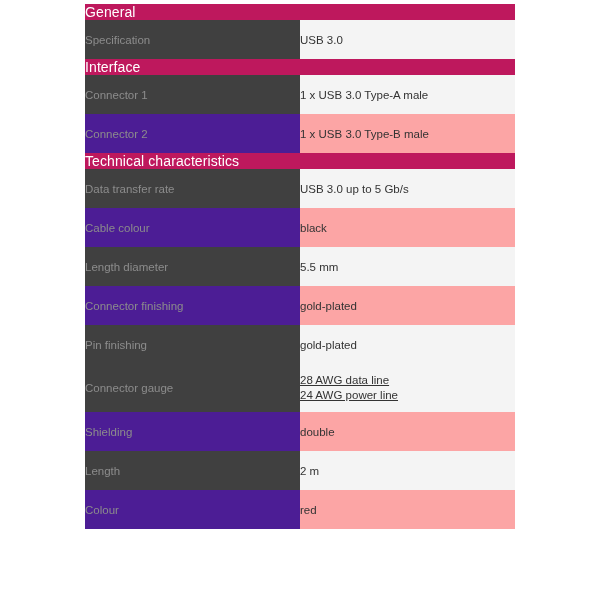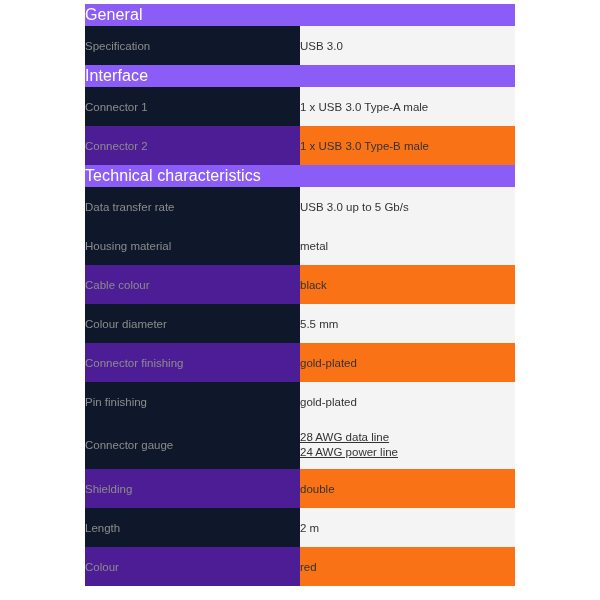--- a/index.html
+++ b/index.html
@@ -16,44 +16,44 @@
     top: 4px;
     width: 430px;
     border-collapse: collapse;
     table-layout: fixed;
   }
   #spec-table td {
     padding: 0;
     vertical-align: middle;
   }
   .section-row td {
-    background: #8b5cf6;
+    background: #be185d;
     color: #ffffff;
-    font-size: 16px;
-    height: 22px;
+    font-size: 14px;
+    height: 16px;
     padding: 0 0 0 10px;
     letter-spacing: 0.1px;
   }
   .data-row .label-cell {
     width: 150px;
     color: #8c8c8c;
     font-size: 11.5px;
     padding: 0 8px 0 10px;
     height: 35px;
   }
   .data-row .value-cell {
     color: #333333;
     font-size: 11.5px;
     padding: 0 8px 0 12px;
     height: 39px;
   }
-  .data-row.shade-a .label-cell { background: #0f172a; }
+  .data-row.shade-a .label-cell { background: #404040; }
   .data-row.shade-a .value-cell { background: #f4f4f4; }
   .data-row.shade-b .label-cell { background: #4c1d95; }
-  .data-row.shade-b .value-cell { background: #f97316; }
+  .data-row.shade-b .value-cell { background: #fca5a5; }
   .data-row.tall .label-cell,
   .data-row.tall .value-cell { height: 48px; }
   .value-cell .line { display: block; line-height: 15px; text-decoration: underline; }
 </style>
 </head>
 <body>
 
 <table id="spec-table">
   <tbody>
       <tr class="section-row">
@@ -74,30 +74,26 @@
         <td class="label-cell">Connector 2</td>
         <td class="value-cell">1 x USB 3.0 Type-B male</td>
       </tr>
       <tr class="section-row">
         <td colspan="2">Technical characteristics</td>
       </tr>
       <tr class="data-row shade-a">
         <td class="label-cell">Data transfer rate</td>
         <td class="value-cell">USB 3.0 up to 5 Gb/s</td>
       </tr>
-      <tr class="data-row shade-a">
-        <td class="label-cell">Housing material</td>
-        <td class="value-cell">metal</td>
-      </tr>
       <tr class="data-row shade-b">
         <td class="label-cell">Cable colour</td>
         <td class="value-cell">black</td>
       </tr>
       <tr class="data-row shade-a">
-        <td class="label-cell">Colour diameter</td>
+        <td class="label-cell">Length diameter</td>
         <td class="value-cell">5.5 mm</td>
       </tr>
       <tr class="data-row shade-b">
         <td class="label-cell">Connector finishing</td>
         <td class="value-cell">gold-plated</td>
       </tr>
       <tr class="data-row shade-a">
         <td class="label-cell">Pin finishing</td>
         <td class="value-cell">gold-plated</td>
       </tr>

